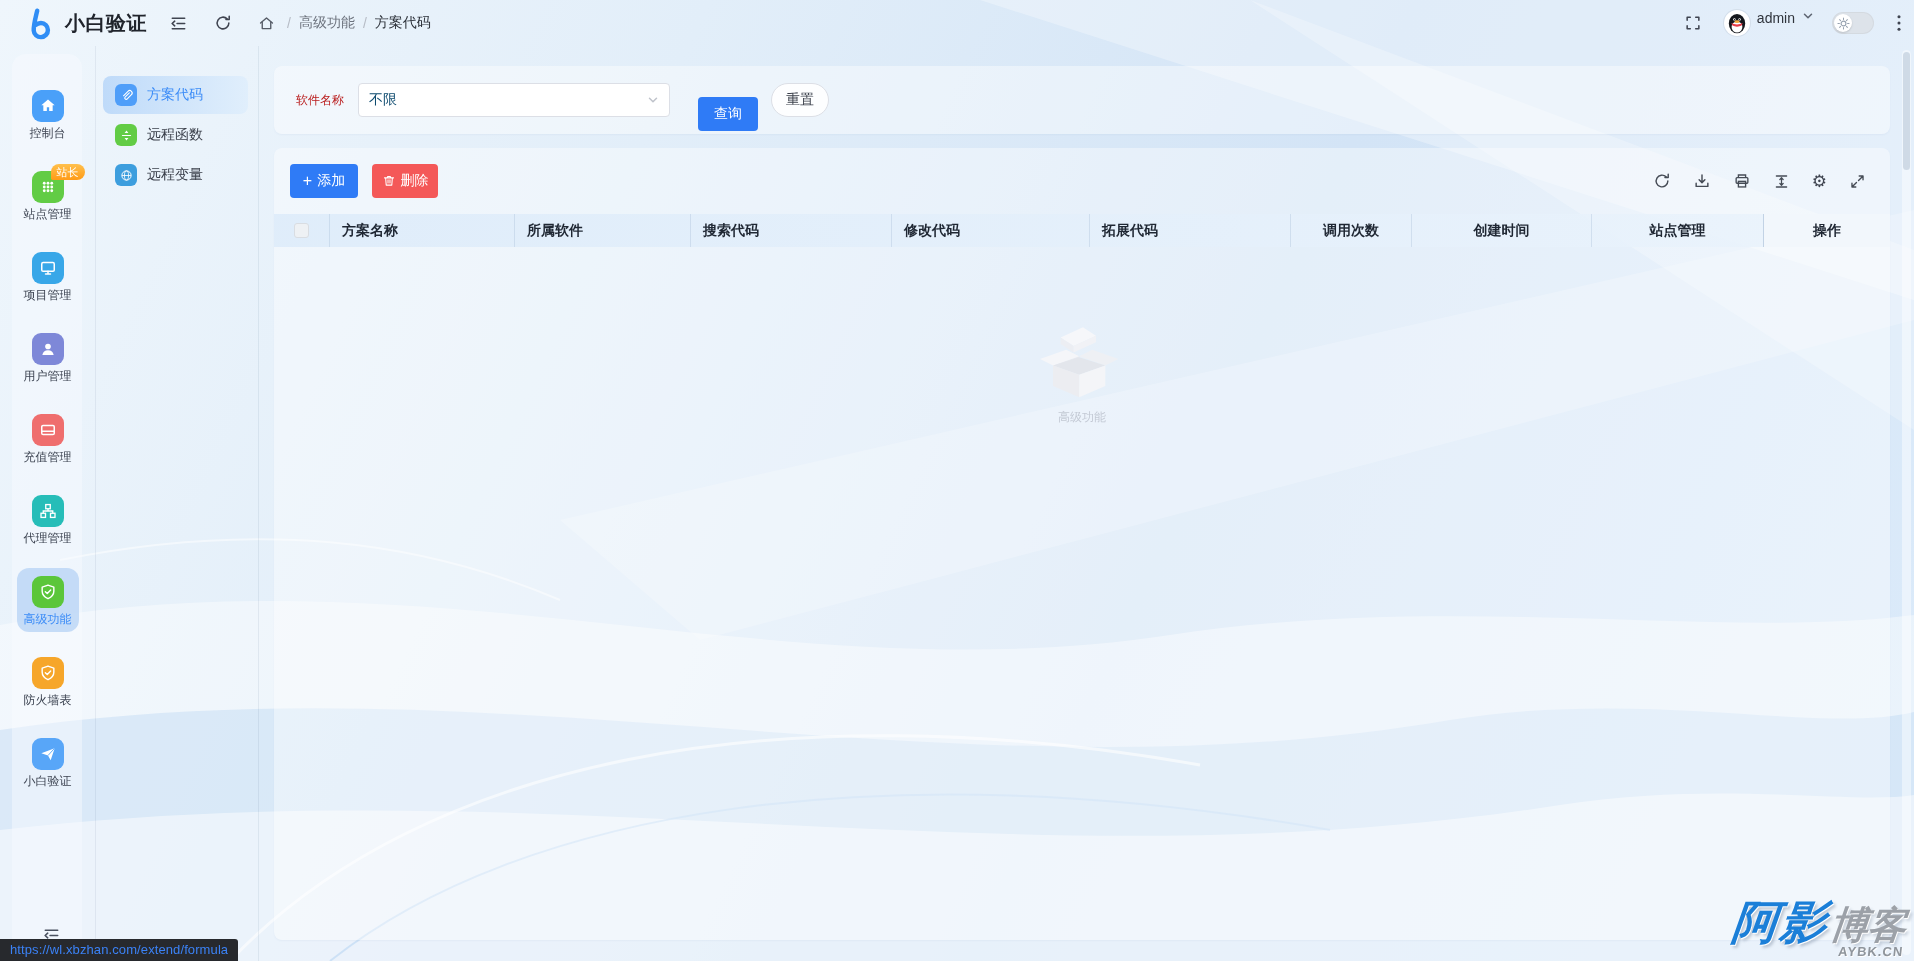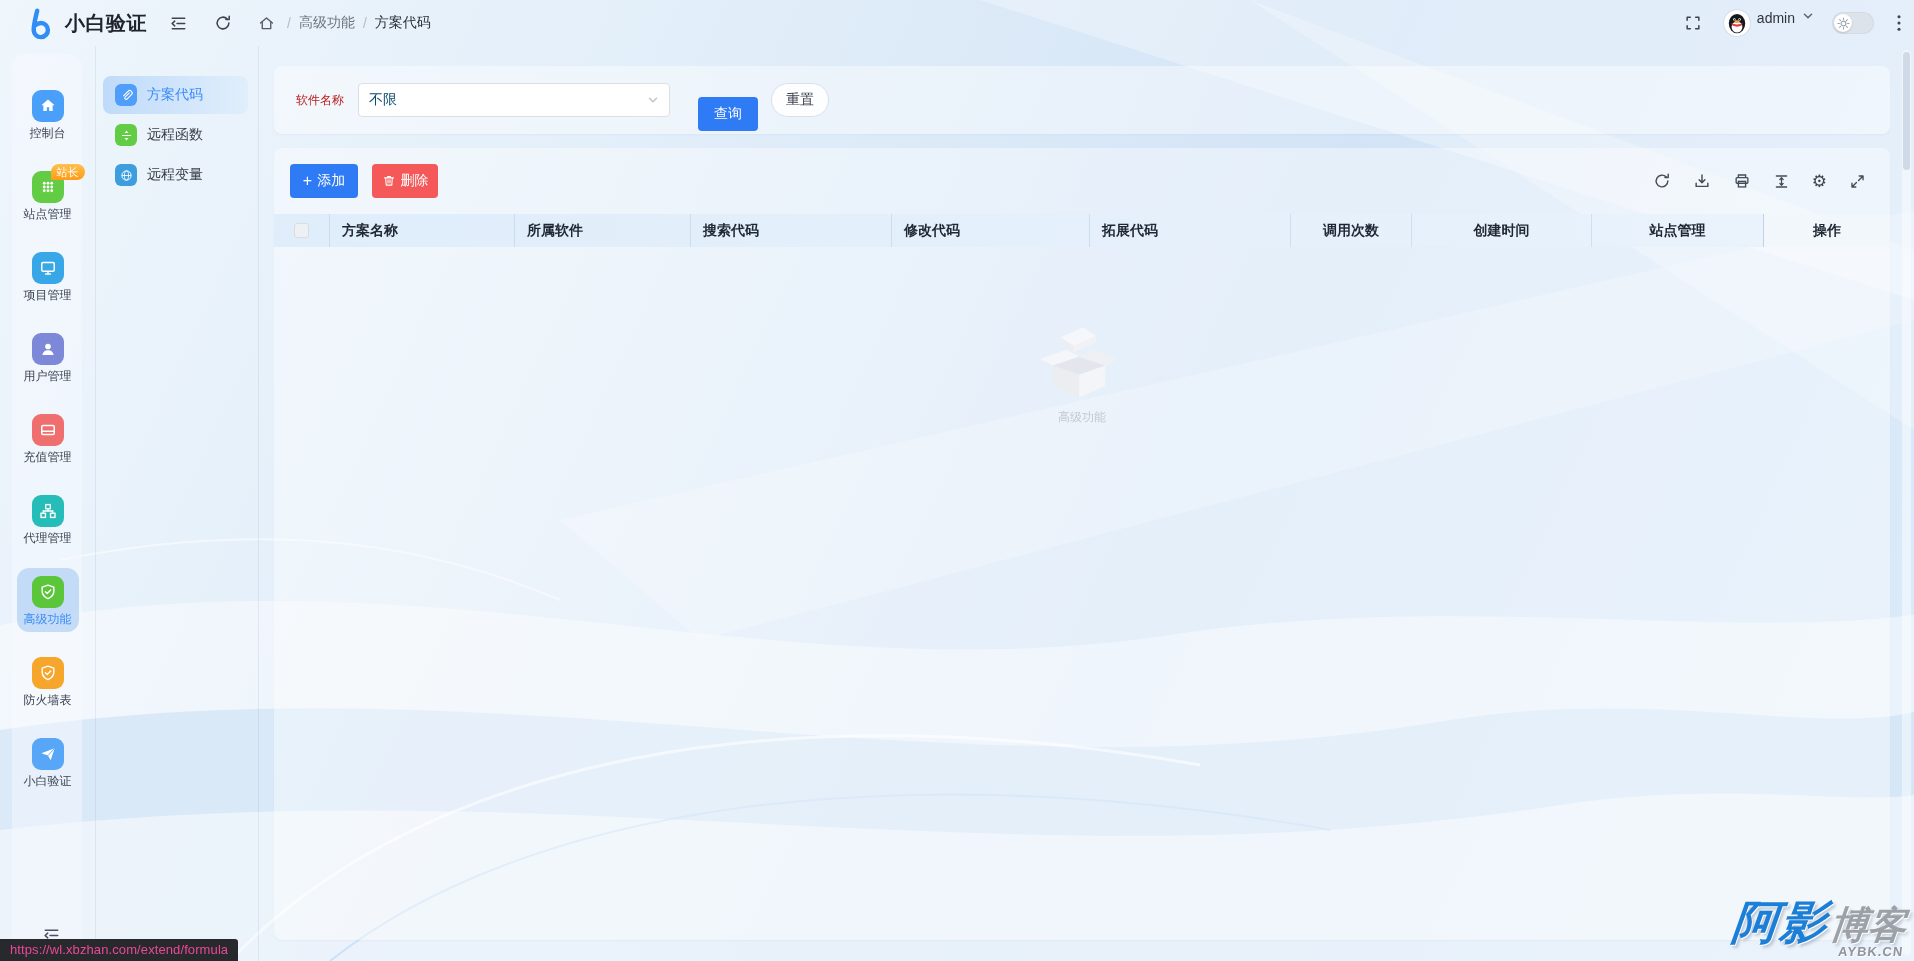--- a/index.html
+++ b/index.html
@@ -98,21 +98,21 @@
   .checkbox { width:15px; height:15px; border-radius:3px; background:#eef1f4; border:1px solid #d9dde2; cursor:pointer; }
 
   .empty-wrap { margin-top:70px; display:flex; flex-direction:column; align-items:center; gap:8px; }
   .empty-text { font-size:12px; color:#c3c9d4; }
 
   
   .scrollbar { position:absolute; right:3px; top:50px; bottom:6px; width:9px; border-radius:5px;
     background:rgba(255,255,255,.45); z-index:6; }
   .scroll-thumb { position:absolute; top:2px; left:1px; width:7px; height:118px; border-radius:4px; background:#cfdae6; cursor:pointer; }
 
-  .status-tooltip { position:absolute; left:0; bottom:0; background:#27292d; color:#ec4899;
+  .status-tooltip { position:absolute; left:0; bottom:0; background:#27292d; color:#3b82f6;
     font-size:13px; padding:3px 10px 4px; border-top-right-radius:3px; z-index:9; letter-spacing:.1px; }
 
   .watermark { position:absolute; right:8px; bottom:2px; z-index:8; text-align:right; transform:skewX(-6deg); }
   .wm-row { display:flex; align-items:baseline; justify-content:flex-end; }
   .wm-blue { font-size:46px; font-weight:900; color:#1b7fd8; font-style:italic;
     text-shadow:1px 1px 0 #fff, 3px 3px 3px rgba(40,60,90,.25); letter-spacing:2px; }
   .wm-gray { font-size:38px; font-weight:900; color:#9ca1a8; font-style:italic;
     text-shadow:1px 1px 0 #fff, 3px 3px 3px rgba(40,60,90,.2); margin-left:2px; }
   .wm-sub { font-size:13px; font-weight:800; color:#8f959c; letter-spacing:1px; margin-top:-10px;
     text-shadow:1px 1px 0 #fff; }

